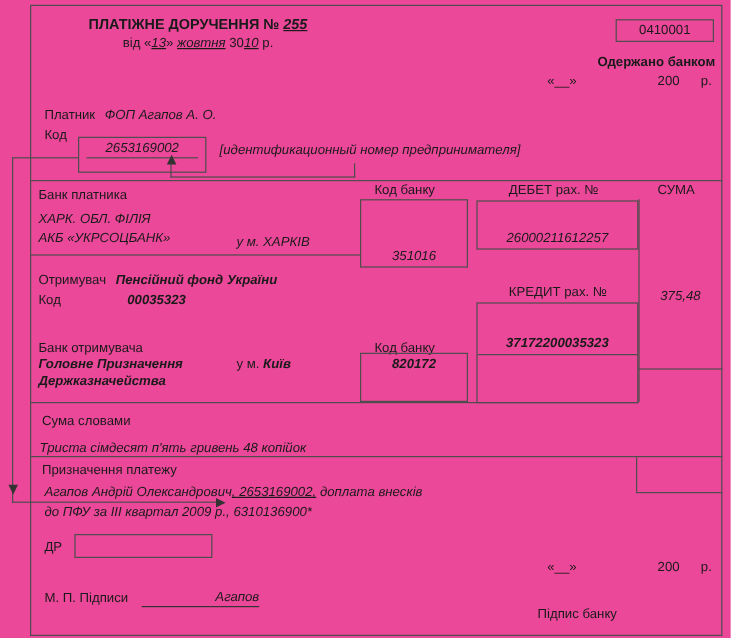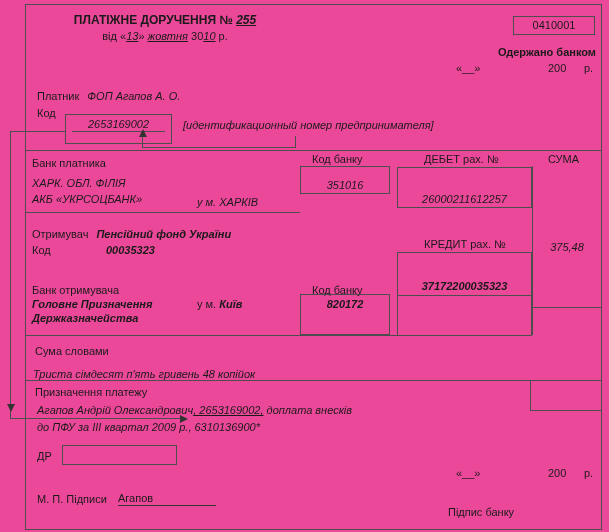--- a/index.html
+++ b/index.html
@@ -21,22 +21,22 @@
   .arrow { position:absolute; width:0; height:0; }
   .arrow-down { border-left:4px solid transparent; border-right:4px solid transparent; border-top:8px solid #333; }
   .arrow-right { border-top:4px solid transparent; border-bottom:4px solid transparent; border-left:8px solid #333; }
   .arrow-up { border-left:4px solid transparent; border-right:4px solid transparent; border-bottom:8px solid #333; }
   .boxnum { position:absolute; left:0; right:0; }
   .codebox-inner {
     display:block; margin:2px 6px 0 6px; border-bottom:1px solid #4d4d4d;
     text-align:center; font-style:italic; line-height:14px; padding-bottom:0;
   }
   .sigline {
-    position:absolute; border-bottom:1px solid #333; text-align:left;
-    padding-bottom:1px;
+    position:absolute; border-bottom:1px solid #333; text-align:right;
+    font-style:italic; padding-bottom:1px;
   }
 </style>
 </head>
 <body>
 
 <div class="stage">
 
   <div class="box" style="left:25px; top:4px; width:577px; height:526px;"></div>
 
   <div class="abs t12 b c" style="left:40px; top:14px; width:250px;">
@@ -79,21 +79,21 @@
 
   <div class="abs" style="left:32px; top:157px;">Банк платника</div>
   <div class="abs" style="left:312px; top:153px;">Код банку</div>
   <div class="abs" style="left:424px; top:153px;">ДЕБЕТ рах. №</div>
   <div class="abs" style="left:548px; top:153px;">СУМА</div>
 
   <div class="abs i" style="left:32px; top:177px;">ХАРК. ОБЛ. ФІЛІЯ</div>
   <div class="abs i" style="left:32px; top:193px;">АКБ «УКРСОЦБАНК»</div>
   <div class="abs i" style="left:197px; top:196px;">у м. ХАРКІВ</div>
 
-  <div class="box" style="left:300px; top:166px; width:90px; height:28px;">
+  <div class="box" style="left:300px; top:166px; width:90px; height:57px;">
     <span class="boxnum c i" style="bottom:2px;">351016</span>
   </div>
   <div class="box" style="left:397px; top:167px; width:135px; height:41px;">
     <span class="boxnum c i" style="bottom:2px;">26000211612257</span>
   </div>
 
   <div class="line" style="left:532px; top:166px; width:1px; height:169px;"></div>
   <div class="line" style="left:532px; top:307px; width:70px; height:1px;"></div>
   <div class="abs i c" style="left:532px; top:241px; width:70px;">375,48</div>
 

